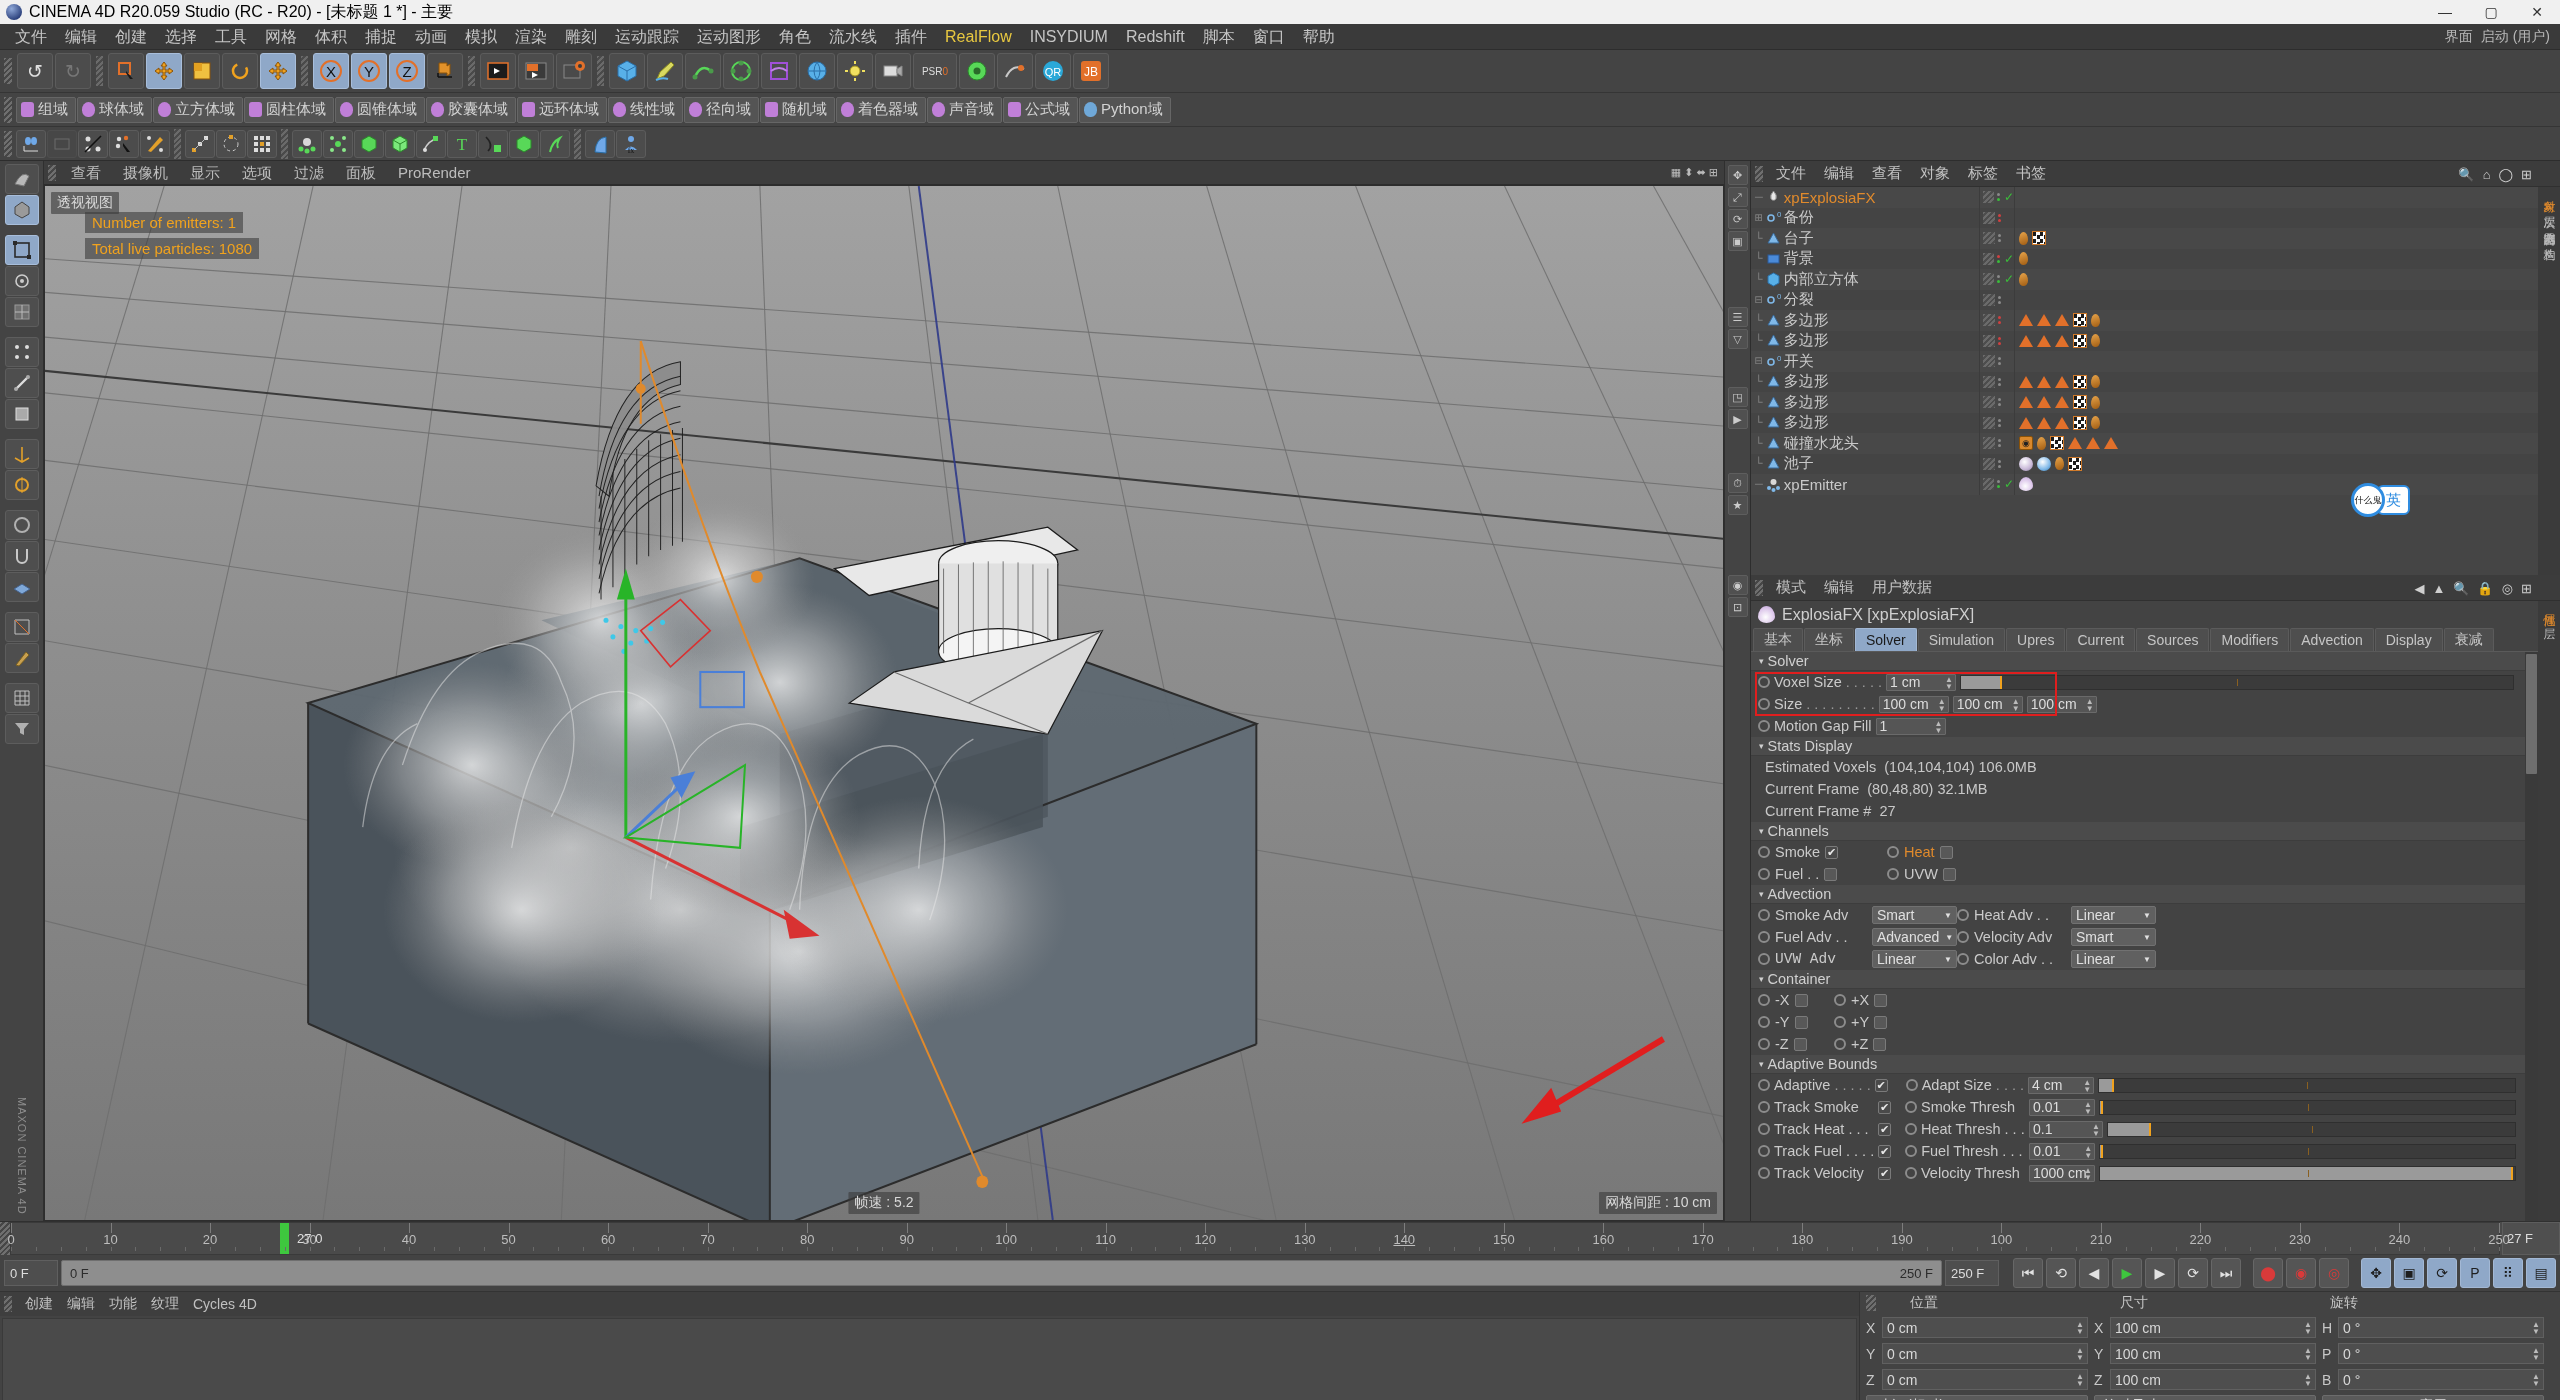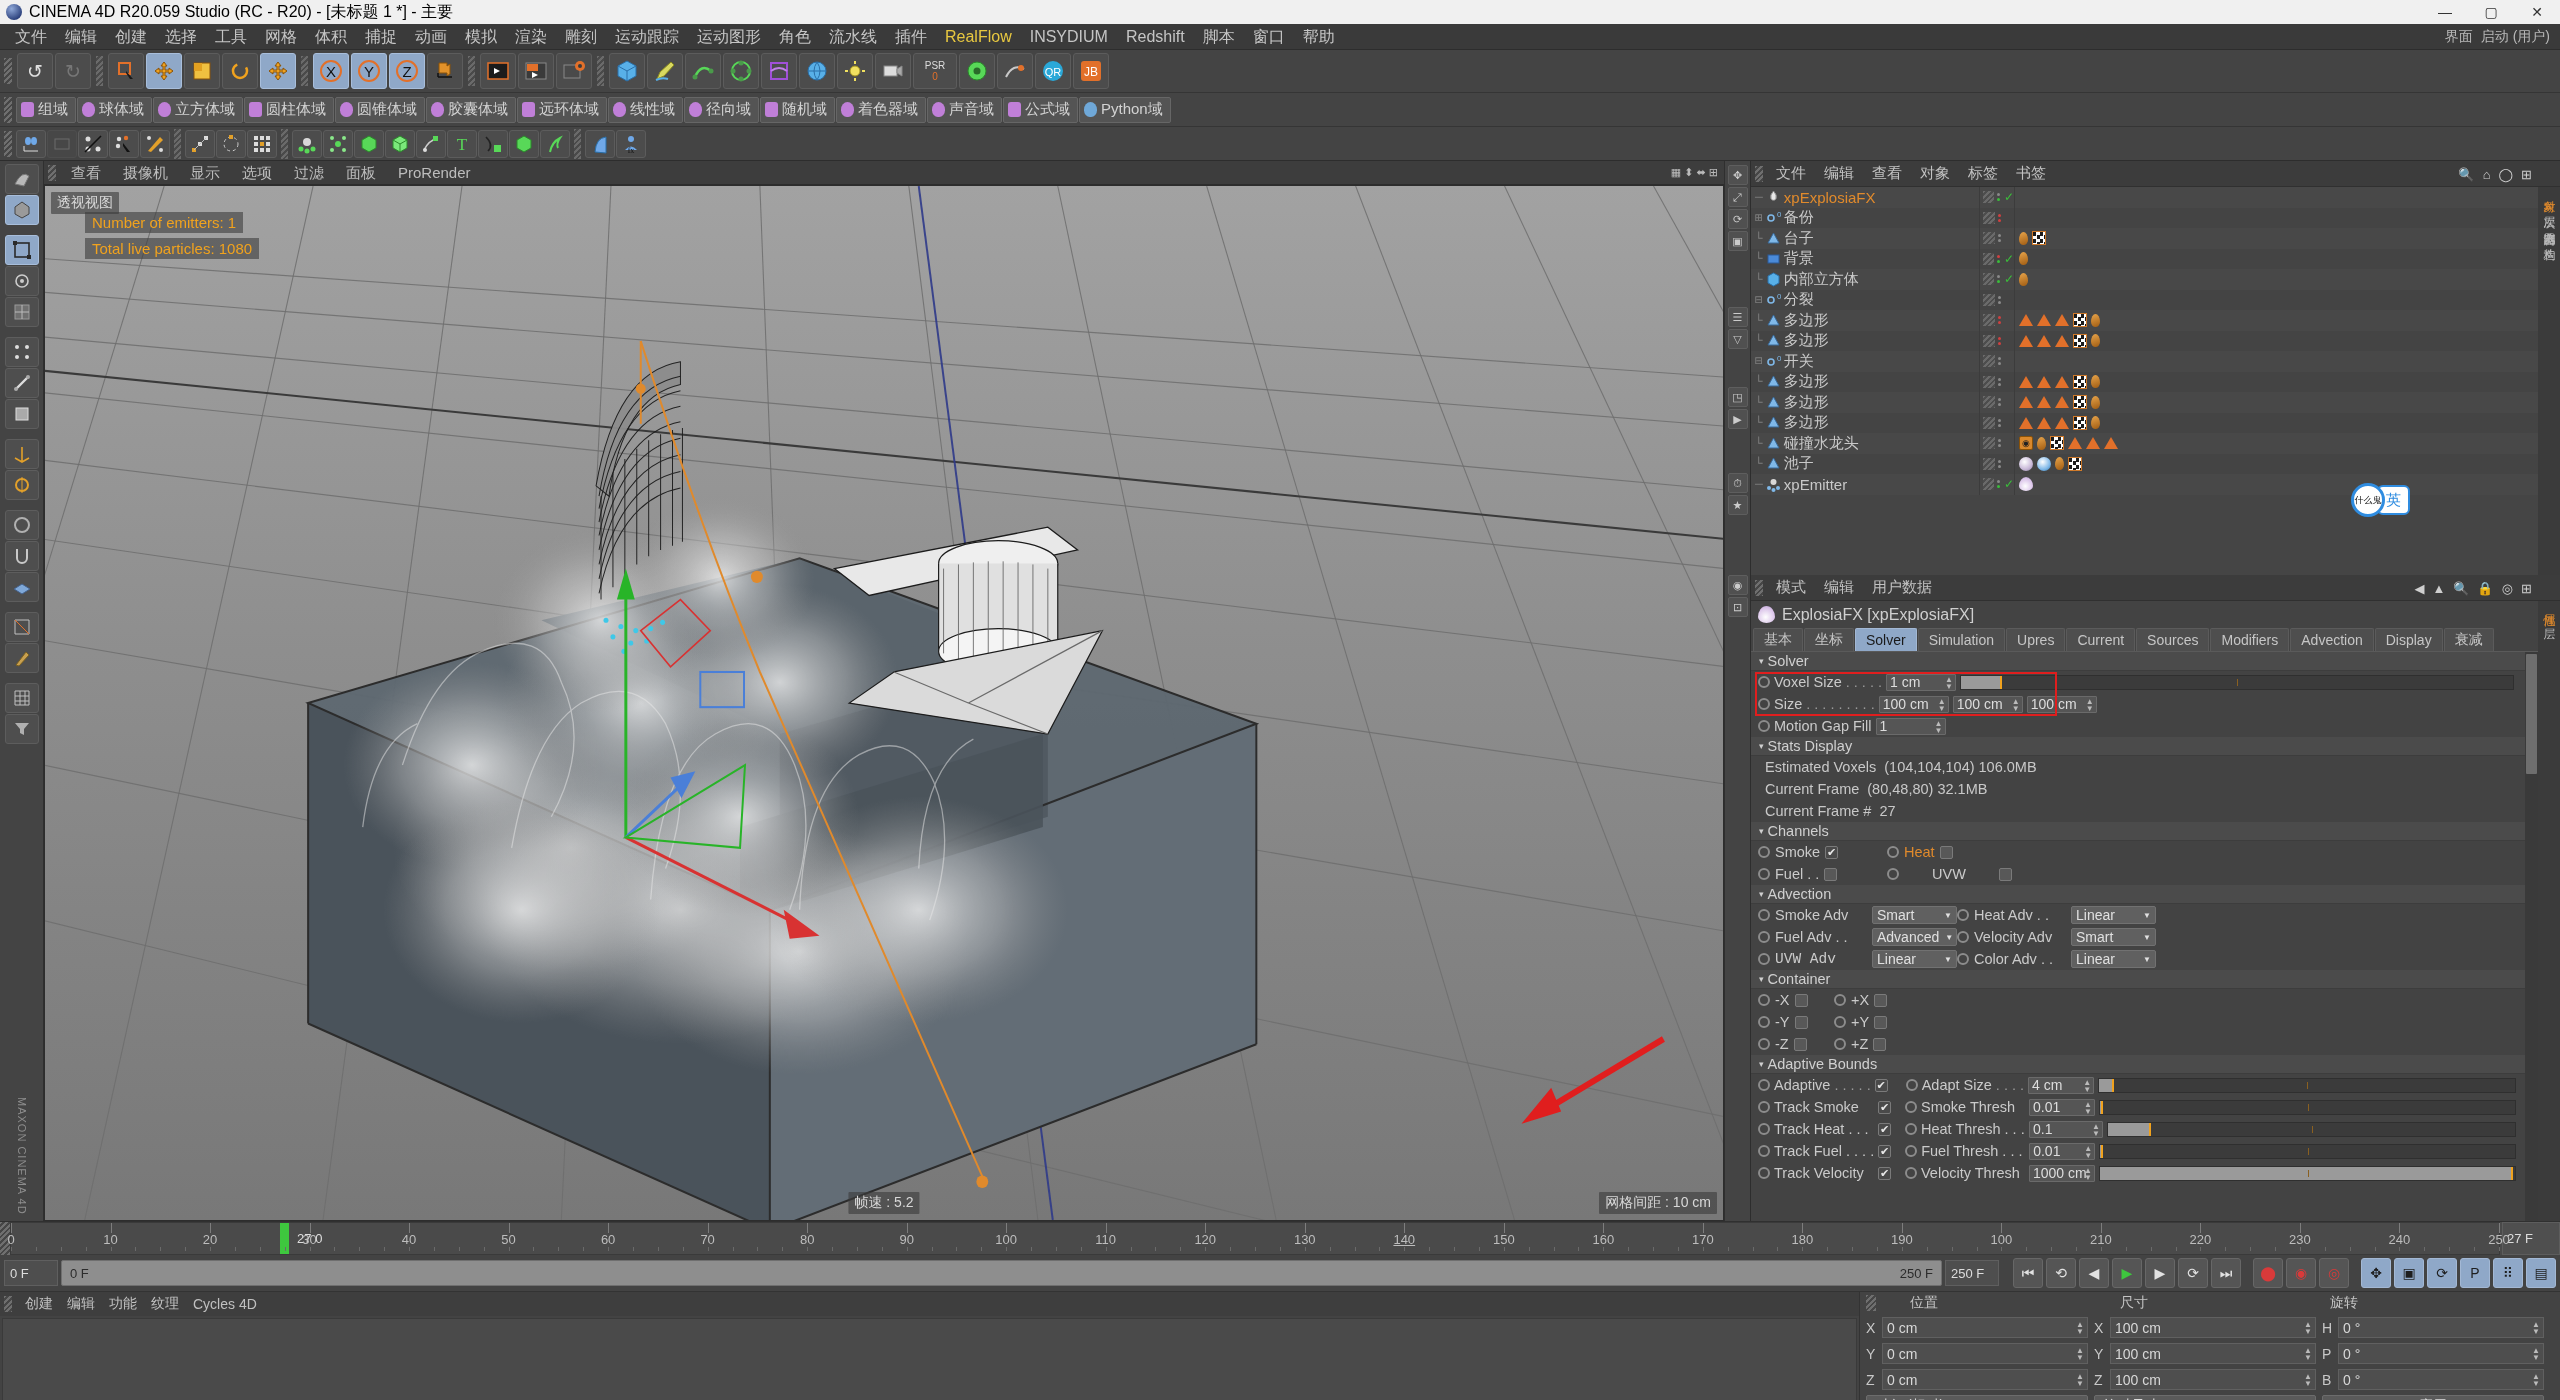--- a/index.html
+++ b/index.html
@@ -428,21 +428,21 @@
         <circle cx="12" cy="12" r="5" fill="#f0e060" stroke="#a09020"></circle>
         <path d="M12 2v3 M12 19v3 M2 12h3 M19 12h3" stroke="#f0e060" stroke-width="2"></path>
       </svg>
     </div>
   <div class="tb-btn dark">
     <svg width="24" height="24" viewBox="0 0 24 24">
         <rect x="3" y="7" width="13" height="10" fill="#ddd" stroke="#888"></rect>
         <path d="M16 10 l5 -3 v10 l-5 -3z" fill="#aaa" stroke="#888"></path>
       </svg>
     </div>
-  <div class="tb-btn dark" style="width:44px;flex-direction:column;line-height:11px;">
+  <div class="tb-btn dark" style="width:44px;flex-direction:row;line-height:11px;">
     <span style="font-size:10px;color:#ddd;">PSR</span>
     <span style="font-size:10px;color:#e2702a;">0</span>
   </div>
   <div class="tb-btn dark">
     <svg width="24" height="24" viewBox="0 0 24 24">
         <circle cx="12" cy="12" r="9" fill="#58d858" stroke="#2a8a2a"></circle>
         <circle cx="12" cy="12" r="3.5" fill="#2a6a2a"></circle>
       </svg>
     </div>
   <div class="tb-btn dark">
@@ -1479,21 +1479,21 @@
                   <span class="plabel orange">Heat</span>
                   <div class="chk empty"></div>
                 </div>
               </div>
               <div class="prow">
                 <div style="display: flex; align-items: center; gap: 5px; width: 125px;">
                   <div class="pcirc"></div>
                   <span class="plabel">Fuel . .</span>
                   <div class="chk empty"></div>
                 </div>
-                <div style="display: flex; align-items: center; gap: 20px; width: 125px; justify-content: space-between;">
+                <div style="display: flex; align-items: center; gap: 5px; width: 125px;">
                   <div class="pcirc"></div>
                   <span class="plabel">UVW</span>
                   <div class="chk empty"></div>
                 </div>
               </div>
             </div>
 
           <div class="sect-hdr">
             <span class="caret">▾</span>
             <span>Advection</span>

